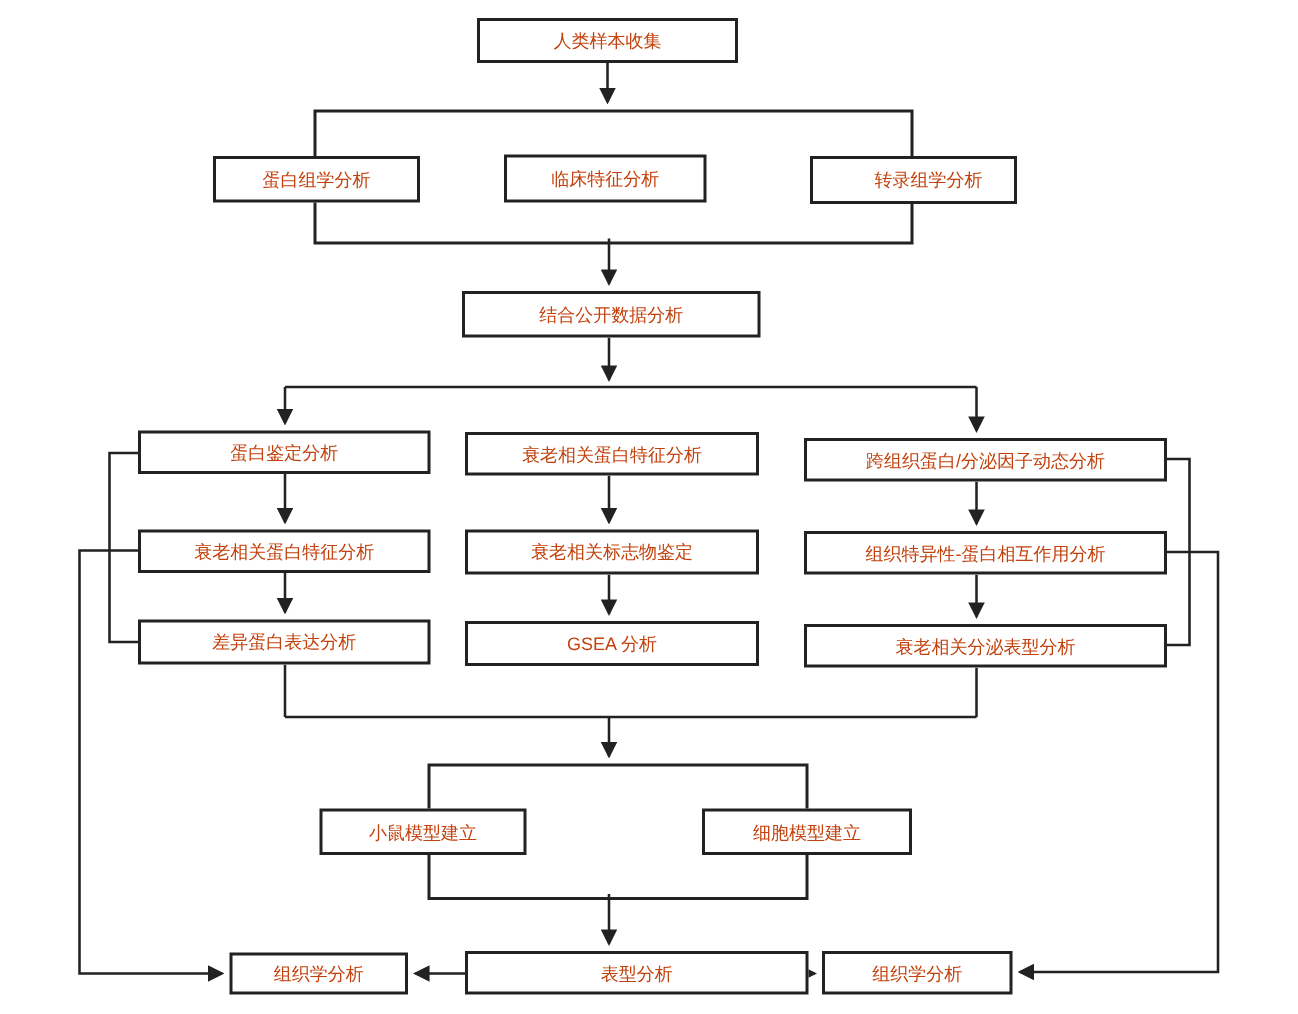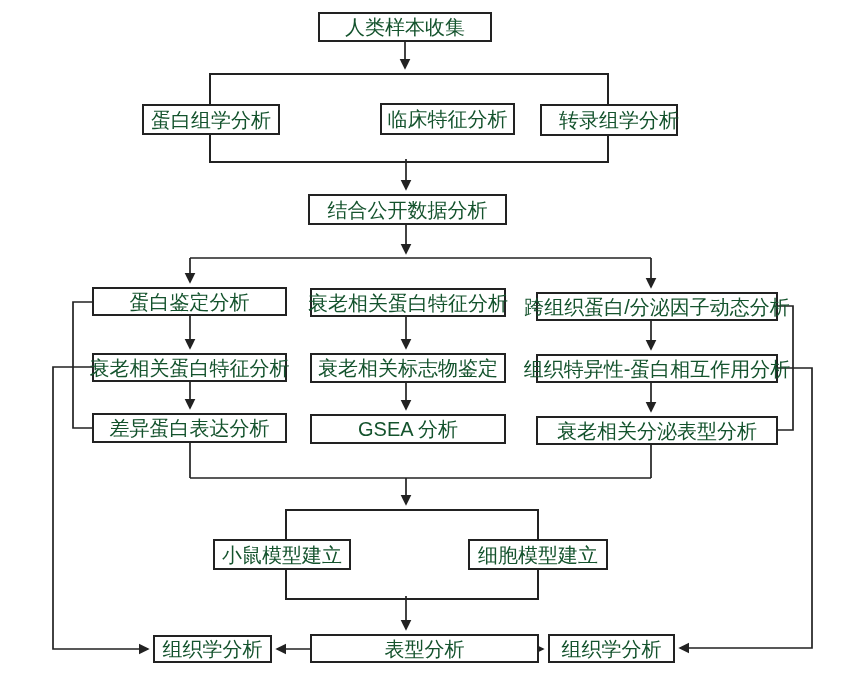--- a/index.html
+++ b/index.html
@@ -12,21 +12,21 @@
   }
   .wires{position:absolute;left:0;top:0;width:865px;height:676px;z-index:1;}
   .group-frame{
     position:absolute;z-index:2;
     border:2px solid #222222;background:transparent;
   }
   .node{
     position:absolute;z-index:3;
     border:2px solid #222222;background:#ffffff;
     display:flex;align-items:center;justify-content:center;
-    font-size:20px;line-height:1;color:#14532d;
+    font-size:12px;line-height:1;color:#c2410c;
     box-sizing:border-box;white-space:nowrap;
   }
 </style>
 </head>
 <body>
 
 <div class="canvas">
 
   <svg class="wires" width="865" height="676" viewBox="0 0 865 676">
     <defs>
@@ -60,21 +60,21 @@
       <path d="M778,368 H812 V648 H680" marker-end="url(#arrow)"></path>
     </g>
   </svg>
 
   <div class="group-frame" style="left:209px;top:73px;width:396px;height:86px;"></div>
   <div class="group-frame" style="left:285px;top:509px;width:250px;height:87px;"></div>
 
   <div class="node" style="left:318px;top:12px;width:174px;height:30px;">人类样本收集</div>
 
   <div class="node" style="left:142px;top:104px;width:138px;height:31px;">蛋白组学分析</div>
-  <div class="node" style="left:336px;top:103px;width:135px;height:32px;margin-left:44px;">临床特征分析</div>
+  <div class="node" style="left:336px;top:103px;width:135px;height:32px;">临床特征分析</div>
   <div class="node" style="left:540px;top:104px;width:138px;height:32px;padding-left:20px;">转录组学分析</div>
 
   <div class="node" style="left:308px;top:194px;width:199px;height:31px;">结合公开数据分析</div>
 
   <div class="node" style="left:92px;top:287px;width:195px;height:29px;">蛋白鉴定分析</div>
   <div class="node" style="left:92px;top:353px;width:195px;height:29px;">衰老相关蛋白特征分析</div>
   <div class="node" style="left:92px;top:413px;width:195px;height:30px;">差异蛋白表达分析</div>
 
   <div class="node" style="left:310px;top:288px;width:196px;height:29px;">衰老相关蛋白特征分析</div>
   <div class="node" style="left:310px;top:353px;width:196px;height:30px;">衰老相关标志物鉴定</div>

